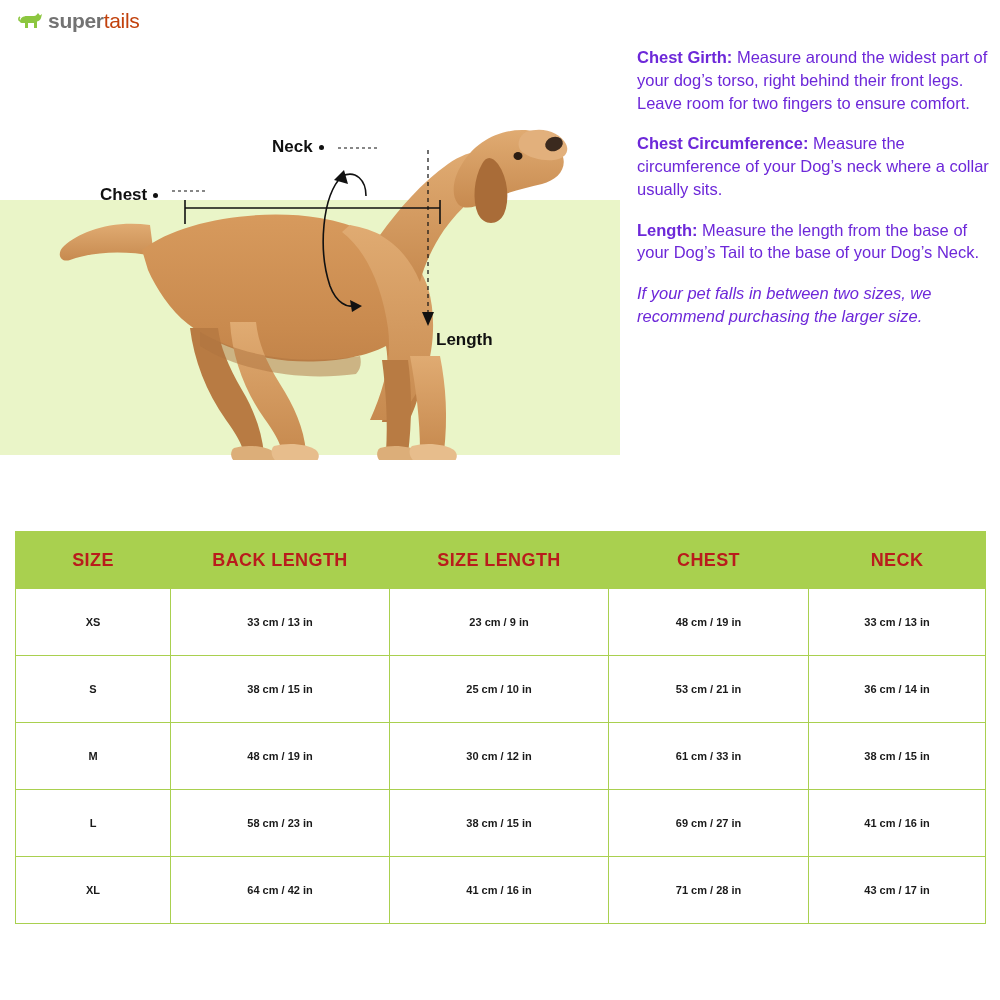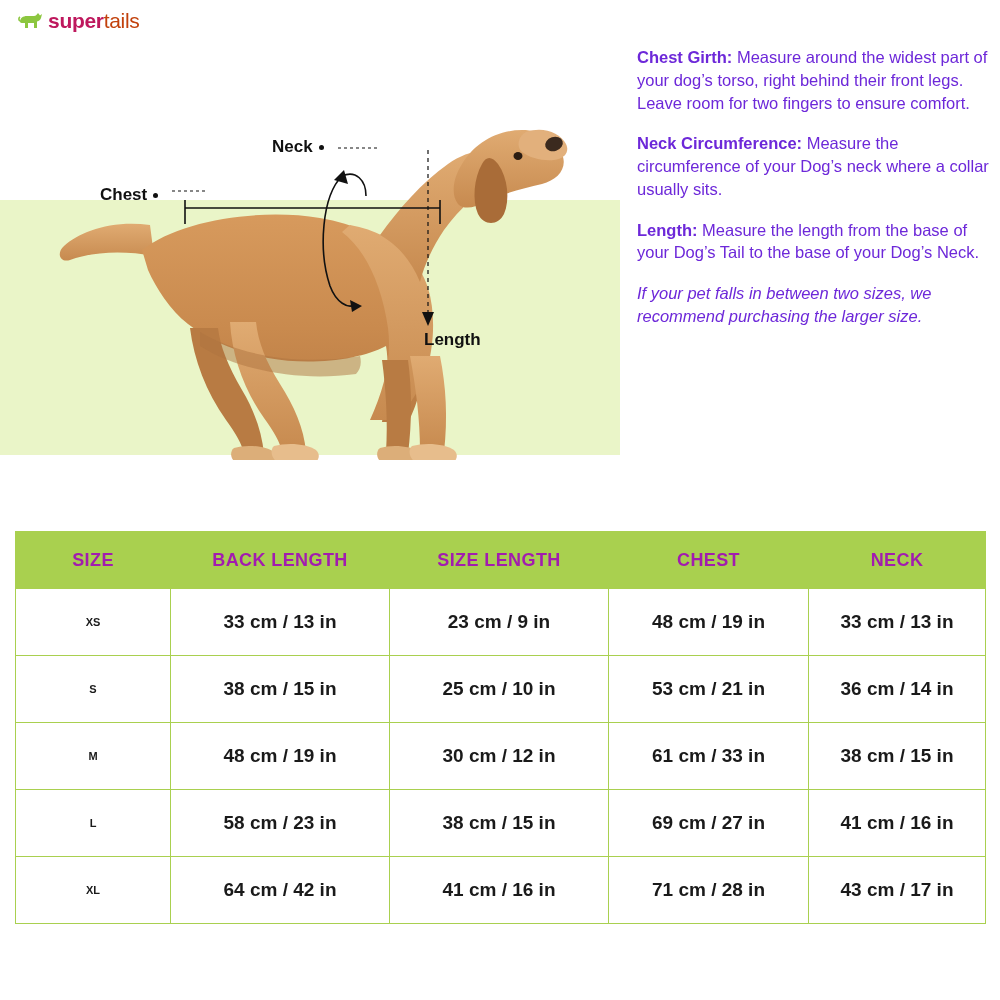--- a/index.html
+++ b/index.html
@@ -23,21 +23,21 @@
     display: flex;
     align-items: center;
     gap: 4px;
   }
   .logo-mark { width: 26px; height: 26px; display: block; }
   .logo-text {
     font-size: 21px;
     letter-spacing: -0.3px;
     font-weight: 400;
   }
-  .logo-text .super { color: #be185d; font-weight: 700; }
+  .logo-text .super { color: #737373; font-weight: 700; }
   .logo-text .tails { color: #c2410c; font-weight: 400; }
 
   
   .hero {
     position: absolute;
     left: 0; top: 0;
     width: 1000px; height: 500px;
   }
   .hero-band {
     position: absolute;
@@ -56,21 +56,21 @@
   
   .annot {
     position: absolute;
     font-weight: 700;
     font-size: 17px;
     color: #111;
     white-space: nowrap;
   }
   .annot-neck { left: 272px; top: 137px; }
   .annot-chest { left: 100px; top: 185px; }
-  .annot-length { left: 424px; top: 330px; }
+  .annot-length { left: 436px; top: 330px; }
 
   .dot {
     display: inline-block;
     width: 5px; height: 5px;
     border-radius: 50%;
     background: #111;
     vertical-align: middle;
     margin-left: 6px;
   }
 
@@ -98,32 +98,32 @@
     left: 15px; top: 531px;
     width: 970px;
   }
   table.size-table {
     border-collapse: collapse;
     width: 970px;
     table-layout: fixed;
   }
   table.size-table th {
     background: #a9d04f;
-    color: #a21caf;
+    color: #b91c1c;
     font-size: 18px;
     font-weight: 700;
     letter-spacing: 0.4px;
     height: 57px;
     text-align: center;
     border: 1px solid #a9d04f;
   }
   table.size-table td {
     height: 67px;
     text-align: center;
-    font-size: 19px;
+    font-size: 11px;
     font-weight: 700;
     color: #1a1a1a;
     border: 1px solid #a9d04f;
     background: #ffffff;
   }
   table.size-table td.size-cell { font-size: 11px; }
   col.c1 { width: 155px; }
   col.c2 { width: 219px; }
   col.c3 { width: 219px; }
   col.c4 { width: 200px; }
@@ -234,21 +234,21 @@
     <div class="annot annot-neck"><span>Neck</span><span class="dot"></span></div>
     <div class="annot annot-chest"><span>Chest</span><span class="dot"></span></div>
     <div class="annot annot-length"><span>Length</span></div>
   </div>
 
   <div class="info">
     <p>
       <b>Chest Girth:</b><span> Measure around the widest part of your dog’s torso, right behind their front legs. Leave room for two fingers to ensure comfort.</span>
     </p>
     <p>
-      <b>Neck Circumference:</b><span> Measure the circumference of your Dog’s neck where a collar usually sits.</span>
+      <b>Chest Circumference:</b><span> Measure the circumference of your Dog’s neck where a collar usually sits.</span>
     </p>
     <p>
       <b>Length:</b><span> Measure the length from the base of your Dog’s Tail to the base of your Dog’s Neck.</span>
     </p>
     <p class="note">If your pet falls in between two sizes, we recommend purchasing the larger size.</p>
   </div>
 
   <div class="table-wrap">
     <table class="size-table">
       <colgroup>

